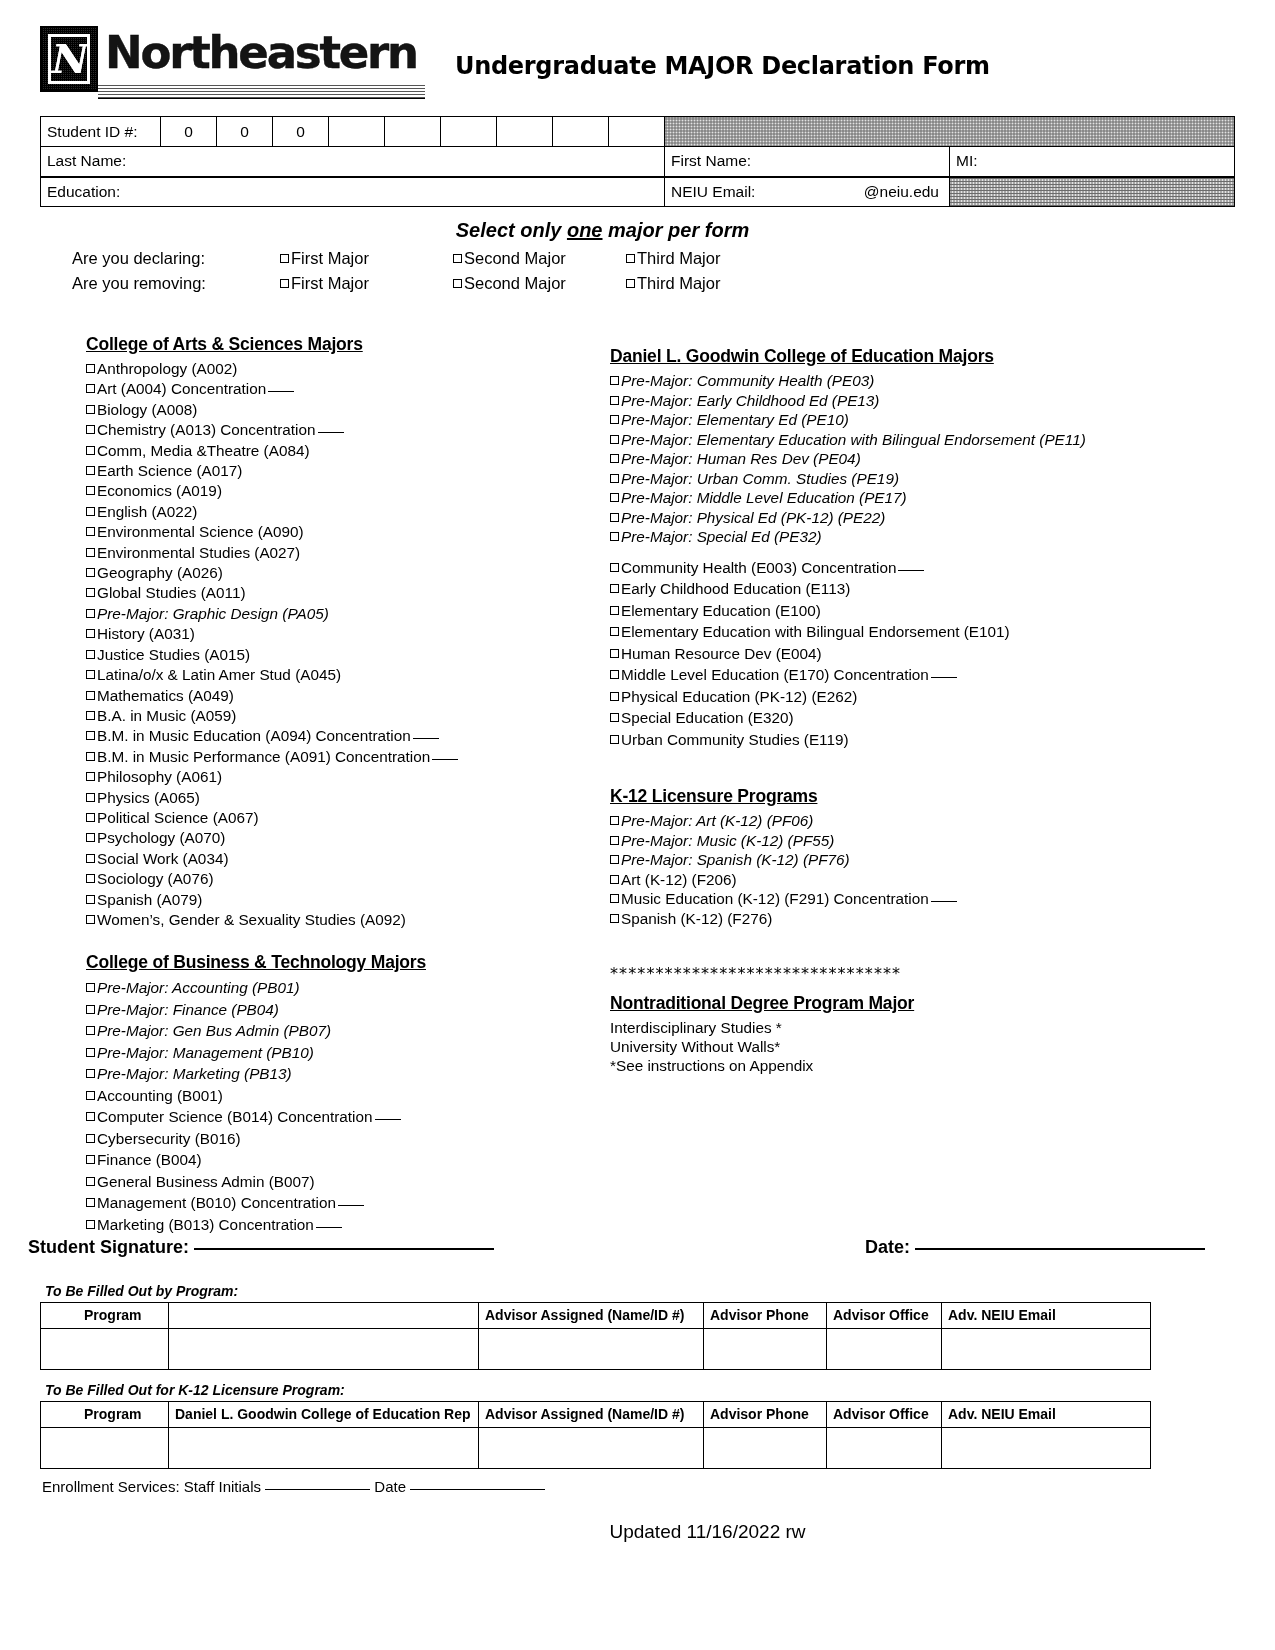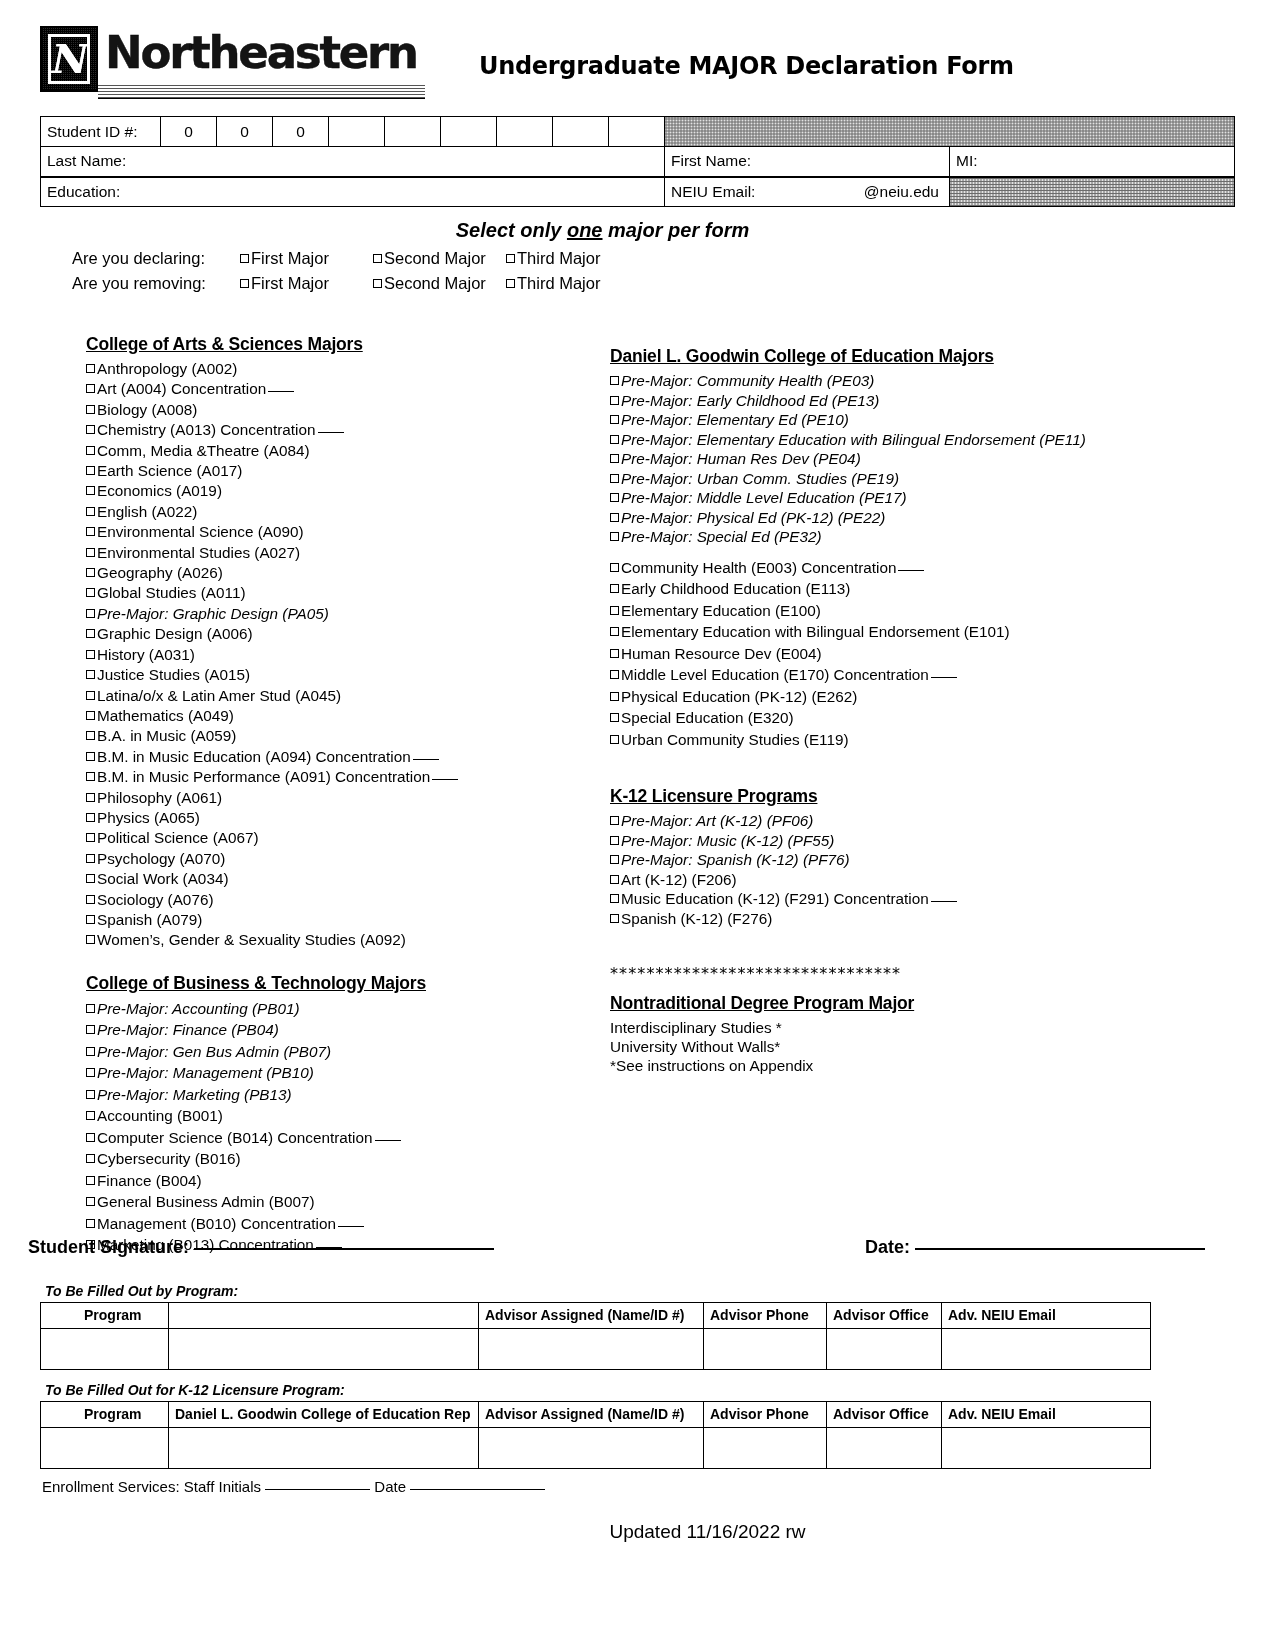--- a/index.html
+++ b/index.html
@@ -97,21 +97,20 @@
     border-bottom: 1px solid #000;
   }
   .doc-title {
     position: absolute;
     left: 455px;
     top: 52px;
     font-family: "DejaVu Sans", sans-serif;
     font-weight: bold;
     font-size: 24px;
     letter-spacing: -0.3px;
-    margin-left: 24px;
   }
 
   
   .info-table {
     border-collapse: collapse;
     margin: 4px 0 0 40px;
     width: 1195px;
     table-layout: fixed;
     border-radius: 23px;
   }
@@ -150,21 +149,21 @@
     margin: 12px 0 4px 0;
     padding-right: 70px;
   }
   .select-one u { text-decoration: underline; }
 
   .declare-block {
     margin-left: 72px;
     font-size: 16.5px;
     line-height: 25px;
   }
-  .declare-row { display: flex; align-items: flex-end; }
+  .declare-row { display: flex; align-items: flex-end; gap: 40px; }
   .declare-row .dlabel { width: 168px; }
   .declare-row .opt { width: 133px; white-space: nowrap; }
   .declare-row .opt.last { width: auto; }
   .cb {
     display: inline-block;
     width: 9px;
     height: 9px;
     border: 1.2px solid #000;
     margin-right: 2px;
     vertical-align: 1px;
@@ -387,21 +386,20 @@
           <li><span class="cb"></span><span>Chemistry (A013) Concentration</span><span class="blank"></span></li>
           <li><span class="cb"></span><span>Comm, Media &amp;Theatre (A084)</span></li>
           <li><span class="cb"></span><span>Earth Science (A017)</span></li>
           <li><span class="cb"></span><span>Economics (A019)</span></li>
           <li><span class="cb"></span><span>English (A022)</span></li>
           <li><span class="cb"></span><span>Environmental Science (A090)</span></li>
           <li><span class="cb"></span><span>Environmental Studies (A027)</span></li>
           <li><span class="cb"></span><span>Geography (A026)</span></li>
           <li><span class="cb"></span><span>Global Studies (A011)</span></li>
           <li class="ital"><span class="cb"></span><span>Pre-Major: Graphic Design (PA05)</span></li>
-          <li><span class="cb"></span><span>Graphic Design (A006)</span></li>
           <li><span class="cb"></span><span>History (A031)</span></li>
           <li><span class="cb"></span><span>Justice Studies (A015)</span></li>
           <li><span class="cb"></span><span>Latina/o/x &amp; Latin Amer Stud (A045)</span></li>
           <li><span class="cb"></span><span>Mathematics (A049)</span></li>
           <li><span class="cb"></span><span>B.A. in Music (A059)</span></li>
           <li><span class="cb"></span><span>B.M. in Music Education (A094) Concentration</span><span class="blank"></span></li>
           <li><span class="cb"></span><span>B.M. in Music Performance (A091) Concentration</span><span class="blank"></span></li>
           <li><span class="cb"></span><span>Philosophy (A061)</span></li>
           <li><span class="cb"></span><span>Physics (A065)</span></li>
           <li><span class="cb"></span><span>Political Science (A067)</span></li>

